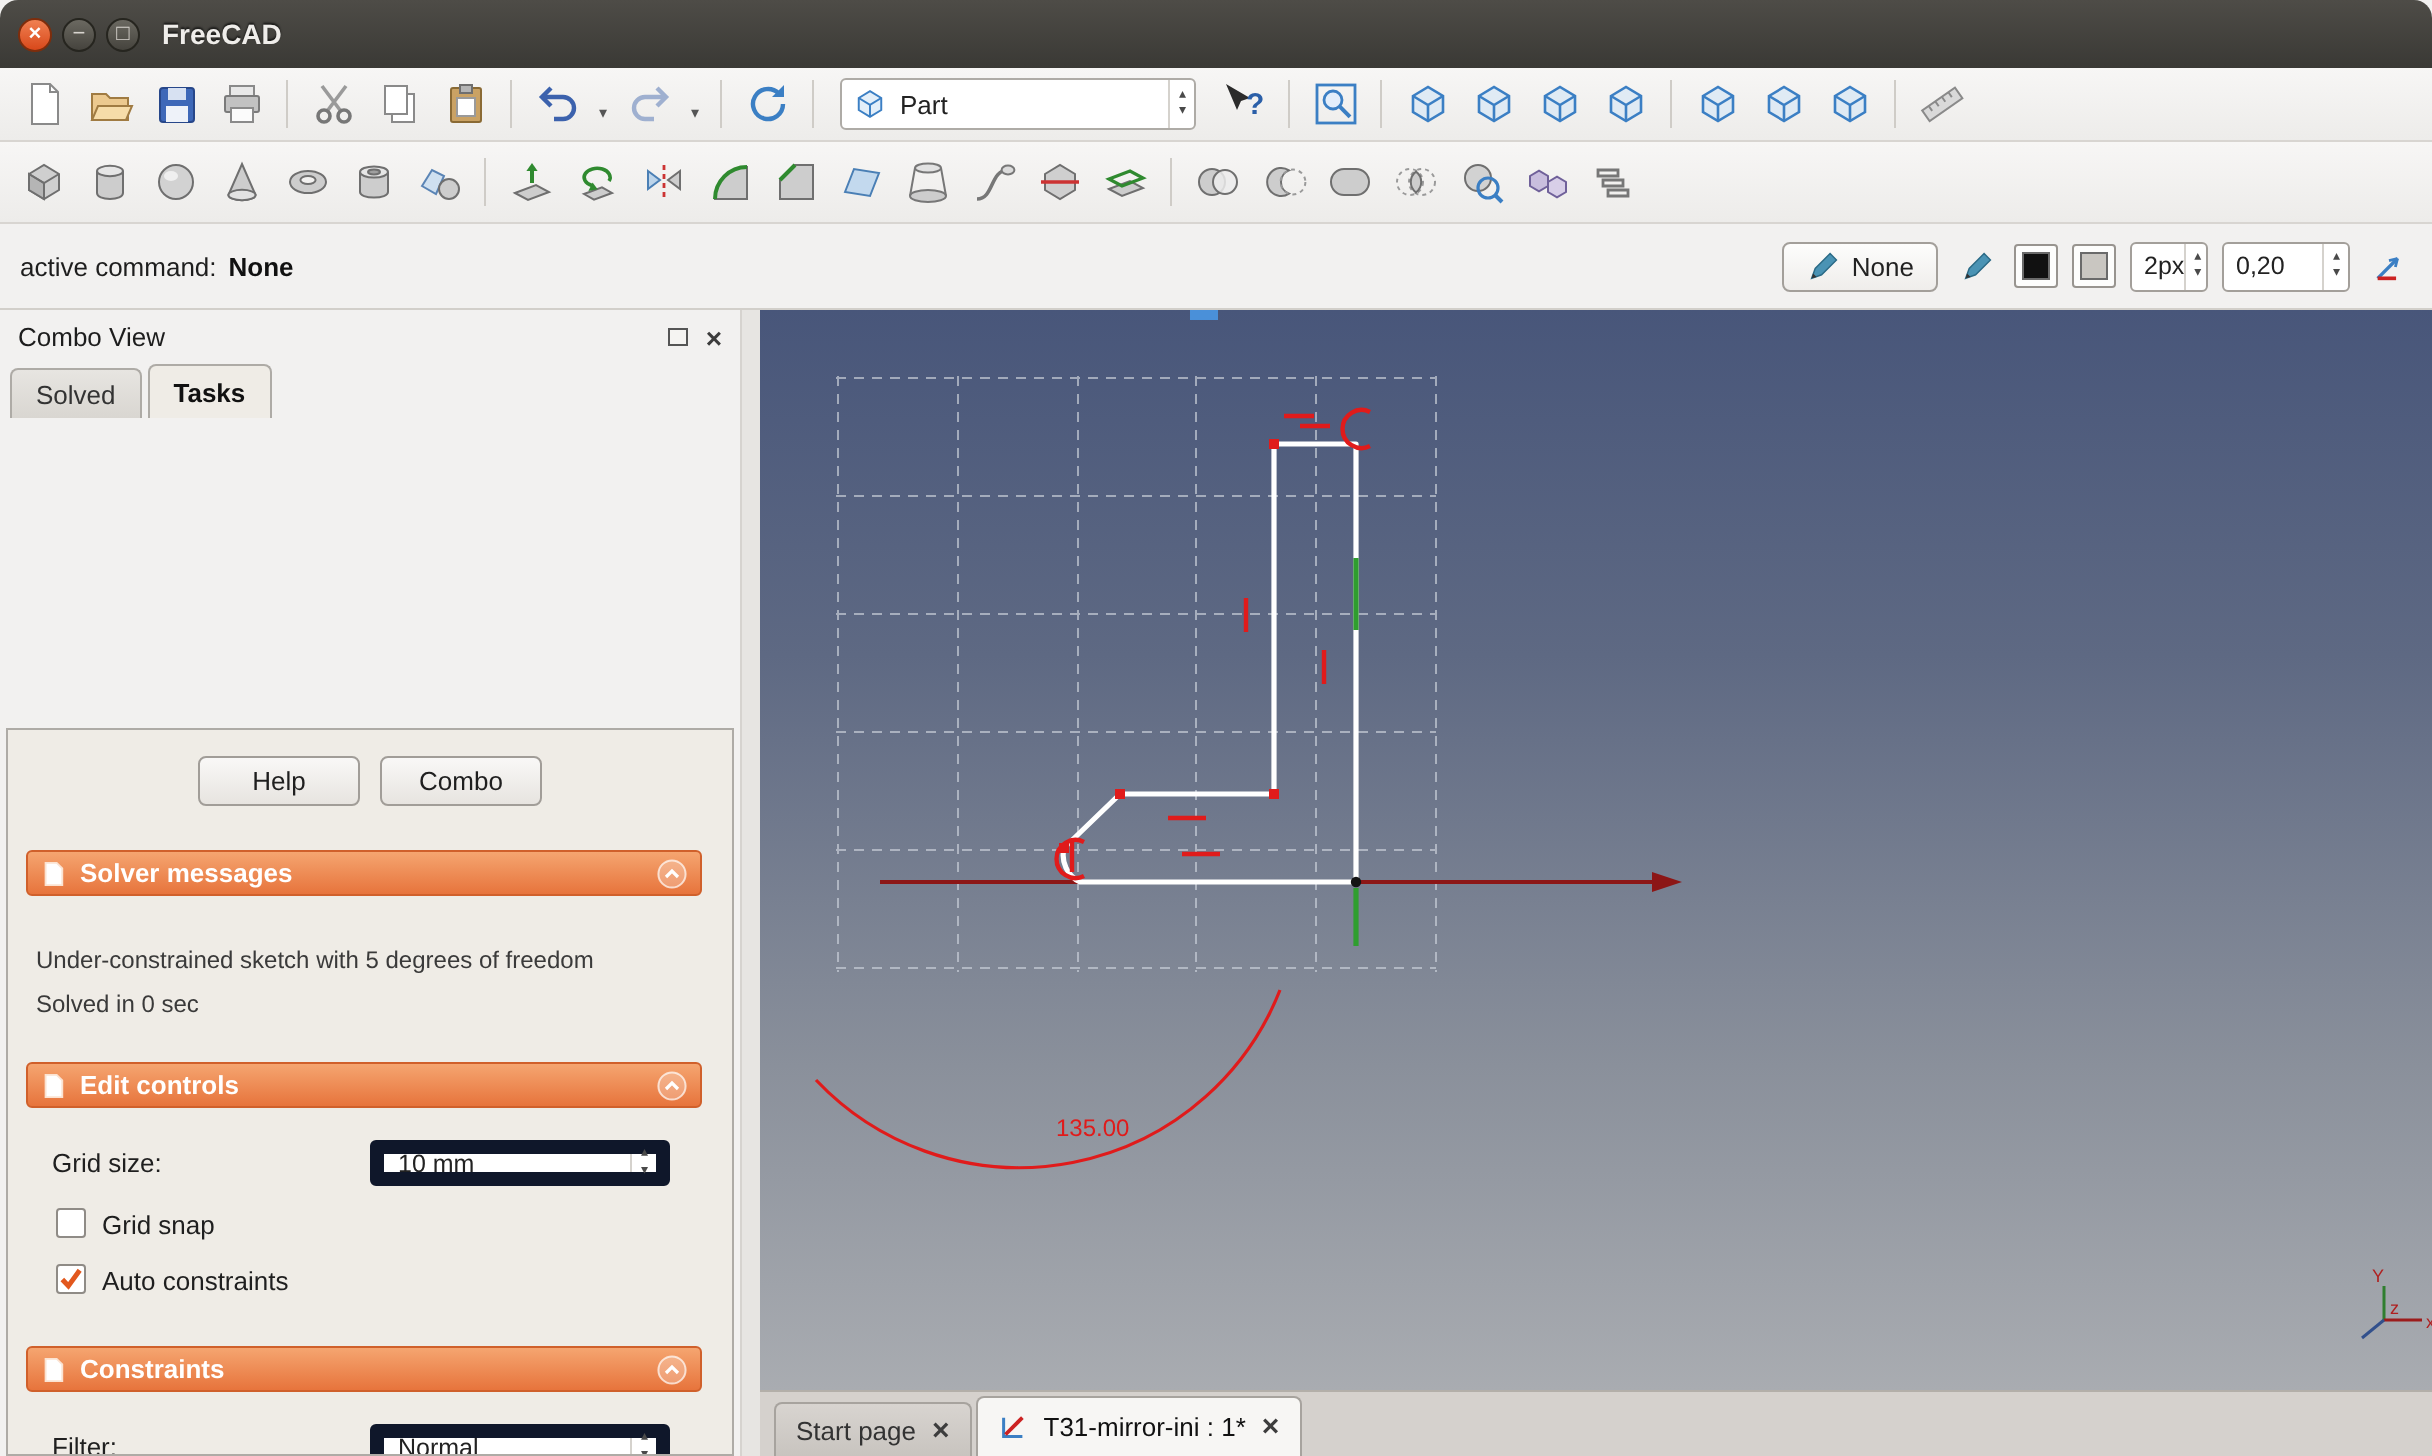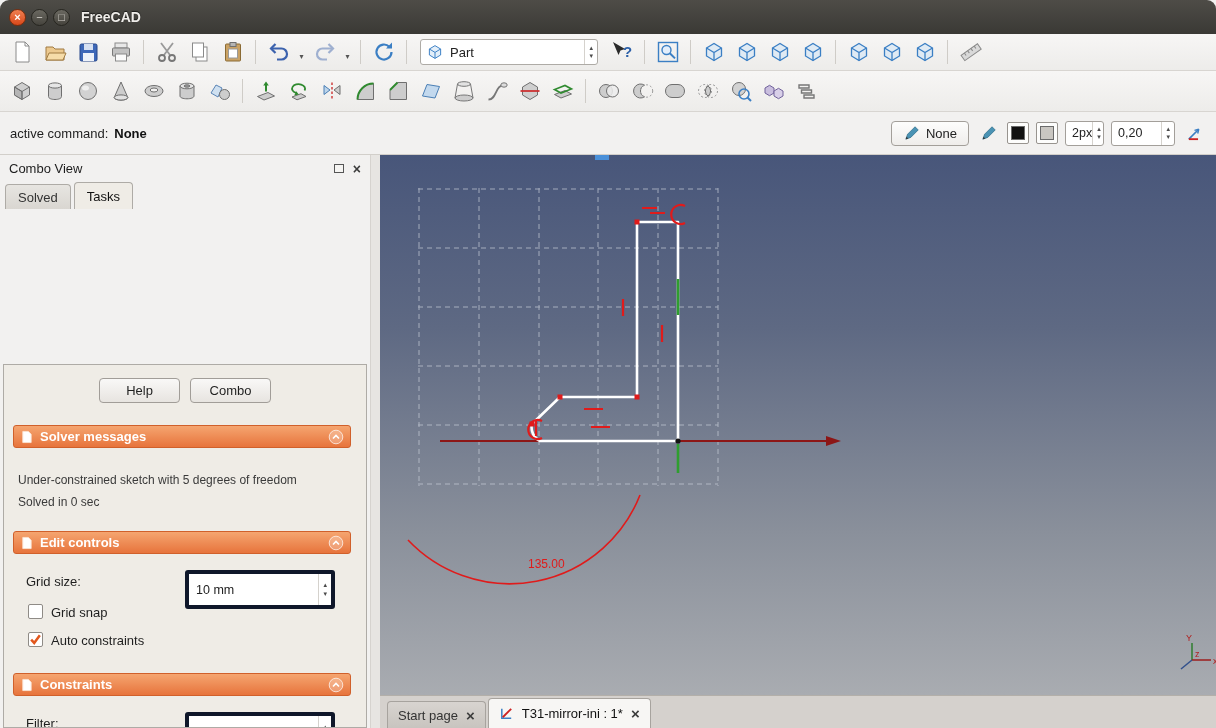--- a/index.html
+++ b/index.html
@@ -39,30 +39,30 @@
 
   
   .combopanel{position:absolute;top:155px;left:0;width:370px;bottom:0;background:#f2f1f0}
   .splitter{position:absolute;top:155px;left:370px;width:10px;bottom:0;background:#e7e5e2;border-left:1px solid #d6d3cf}
   .panelheader{height:27px;display:flex;align-items:center;padding:0 9px;color:#1d1d1d}
   .hicons{margin-left:auto;display:flex;gap:9px;align-items:center}
   .floatic{width:10px;height:9px;border:1px solid #555;background:#f5f4f2}
   .closeic{font-size:14px;color:#3c3c3c;font-weight:bold;line-height:1}
   .paneltabs{display:flex;padding-left:5px;height:27px;align-items:flex-end;position:relative;z-index:2}
   .ptab{height:25px;padding:0 12px;display:flex;align-items:center;border:1px solid #aeaba6;border-bottom:none;border-radius:4px 4px 0 0;background:linear-gradient(#e7e5e1,#d9d6d1);margin-right:3px;color:#333}
-  .ptab.active{background:#efece6;height:27px;font-weight:normal;color:#111}
+  .ptab.active{background:#efece6;height:27px;font-weight:bold;color:#111}
   .panelcontent{position:absolute;top:209px;left:3px;right:3px;bottom:0;border:1px solid #aeaba6;background:#efece6;overflow:hidden}
   .btnrow{position:absolute;top:13px;left:0;right:0;display:flex;justify-content:center;gap:10px}
   .pbtn{width:81px;height:25px;border:1px solid #a19d98;border-radius:4px;background:linear-gradient(#f9f8f7,#e7e4e0);display:flex;align-items:center;justify-content:center;color:#1f1f1f}
   .secheader{position:absolute;left:9px;right:15px;height:23px;border:1px solid #d0602b;border-radius:3px;background:linear-gradient(#f5a570,#e7743c);color:#fff;font-weight:bold;display:flex;align-items:center;padding:0 6px;gap:7px;font-size:13px}
   .secheader svg.page{width:13px;height:14px}
   .collapse{margin-left:auto;width:16px;height:16px}
   .solvertxt{position:absolute;left:14px;font-size:12px;color:#3a3a3a}
   .flabel{position:absolute;color:#1f1f1f}
-  .combo{position:absolute;width:150px;height:39px;background:#fff;border:4px solid #0f172a;border-radius:3px;display:flex;align-items:center;padding-left:7px;font-size:12.5px}
+  .combo{position:absolute;width:150px;height:23px;background:#fff;border:7px solid #0f172a;border-radius:3px;display:flex;align-items:center;padding-left:7px;font-size:12.5px}
   .cbox{position:absolute;width:15px;height:15px;background:#fff;border:1px solid #8f8b86;border-radius:2px;display:flex;align-items:center;justify-content:center}
   .cbox svg{width:13px;height:13px}
 
   
   .viewport{position:absolute;left:380px;top:155px;width:836px;height:540px;background:linear-gradient(180deg,#48567a 0%,#5e6983 32%,#8a909b 70%,#a9acb1 100%)}
   .vsvg{position:absolute;left:0;top:0}
 
   
   .doctabs{position:absolute;left:380px;top:695px;right:0;height:33px;background:#d5d1cd;border-top:1px solid #b3afa9;display:flex;align-items:flex-end;padding-left:7px;gap:2px}
   .dtab{height:27px;display:flex;align-items:center;gap:8px;padding:0 10px;border:1px solid #a7a39e;border-bottom:none;border-radius:4px 4px 0 0;background:linear-gradient(#d8d4d0,#c8c4bf);color:#333}

